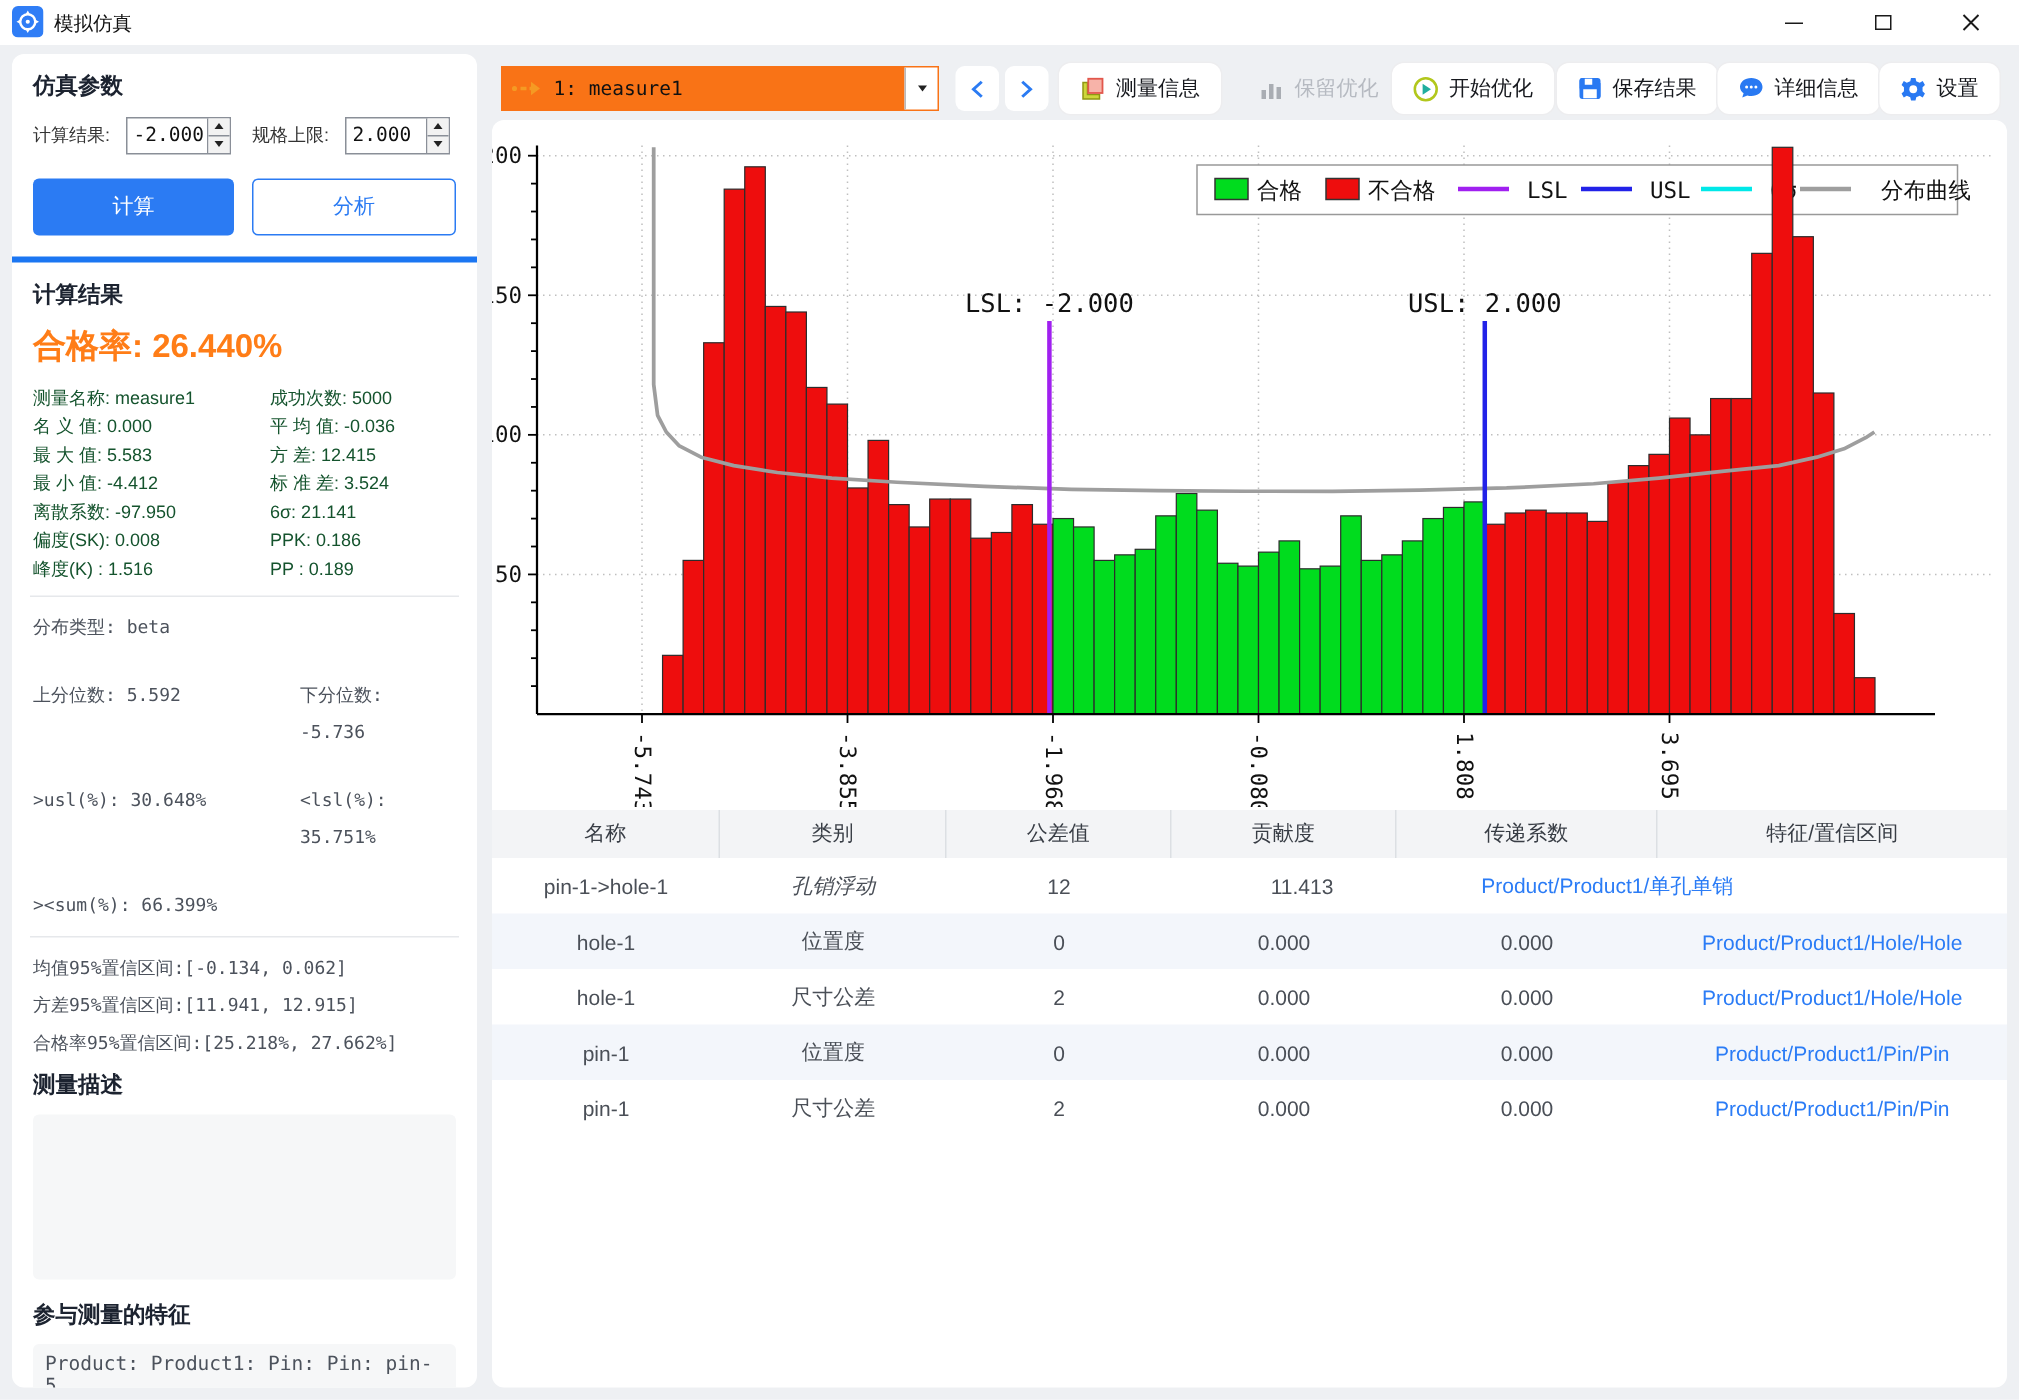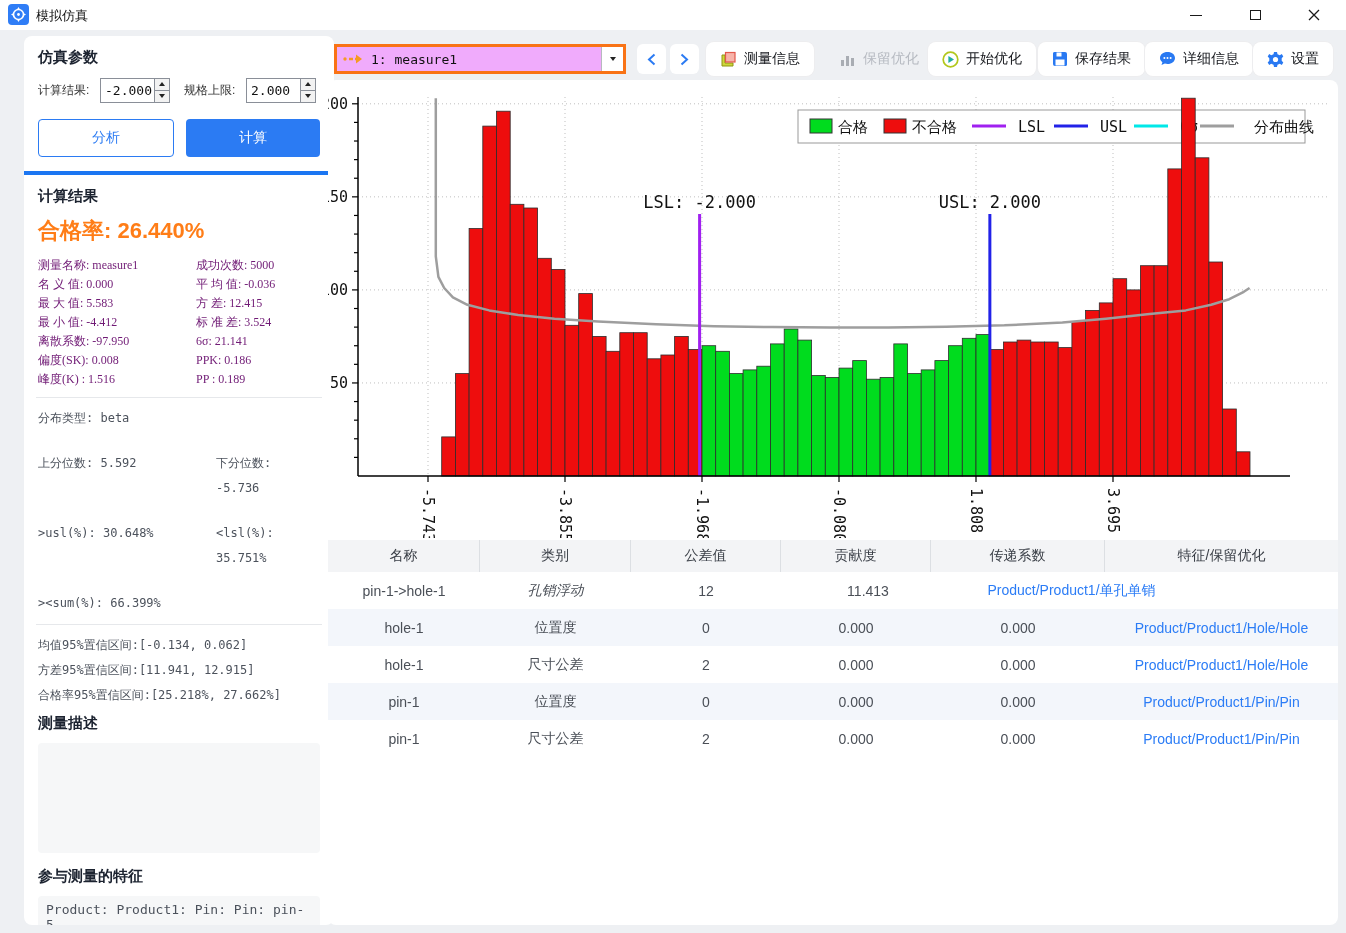--- a/index.html
+++ b/index.html
@@ -9,21 +9,21 @@
   
   #titlebar { position:absolute; left:0; top:0; width:1346px; height:30px; background:#ffffff; }
   #app-icon { position:absolute; left:8px; top:4px; width:21px; height:21px; }
   #app-title { position:absolute; left:36px; top:7px; font-size:13px; color:#111; }
   .winbtn { position:absolute; top:0; width:46px; height:30px; display:flex; align-items:center; justify-content:center; }
   #btn-min { left:1173px; } #btn-max { left:1232px; } #btn-close { left:1291px; }
   .glyph-min { width:12px; height:0; border-top:1.6px solid #1a1a1a; }
   .glyph-max { width:11px; height:10px; border:1.4px solid #1a1a1a; }
 
   
-  #sidebar { position:absolute; left:24px; top:36px; width:310px; height:889px;
+  #sidebar { position:absolute; left:8px; top:36px; width:310px; height:889px;
     background:#fff; border-radius:8px; padding:12px 14px; overflow:hidden; }
   #main-card { position:absolute; left:328px; top:80px; width:1010px; height:845px;
     background:#fff; border-radius:8px; }
 
   
   .sb-h { font-size:15px; font-weight:bold; color:#1c2330; margin-bottom:10px; }
   .form-row { display:flex; align-items:center; margin-bottom:12px; height:26px; }
   .f-label { font-size:12px; color:#333; width:62px; flex:none; }
   .spinbox { display:flex; width:70px; height:25px; border:1px solid #8a8f98; background:#fff; margin-right:14px; }
   .spin-val { flex:1; border:none; outline:none; width:40px; font-size:13px; padding-left:4px;
@@ -33,35 +33,35 @@
   .spin-btns > div + div { border-top:1px solid #8a8f98; }
   .tri-up { width:0; height:0; border-left:3px solid transparent; border-right:3px solid transparent; border-bottom:4px solid #222; }
   .tri-dn { width:0; height:0; border-left:3px solid transparent; border-right:3px solid transparent; border-top:4px solid #222; }
   .drop-btn { width:16px; border-left:1px solid #8a8f98; background:#f2f2f2; display:flex; align-items:center; justify-content:center; }
   .btn-row { display:flex; gap:12px; margin:16px 0 14px 0; }
   .btn { flex:1; height:38px; border-radius:4px; font-size:14px; display:flex; align-items:center; justify-content:center; cursor:pointer; }
   .btn-primary { background:#2b7bf3; color:#fff; }
   .btn-outline { background:#fff; color:#2b7bf3; border:1px solid #2b7bf3; }
   .blue-rule { height:4px; background:#1b76f2; margin:0 -14px 12px -14px; }
   .pass-rate { font-size:22px; font-weight:bold; color:#ff7d17; margin:4px 0 10px 0; }
-  .stats-grid { display:grid; grid-template-columns:158px 1fr; font-size:12px; color:#701a75;
-    line-height:19px; font-family:Liberation Serif, serif; }
+  .stats-grid { display:grid; grid-template-columns:158px 1fr; font-size:12px; color:#14532d;
+    line-height:19px; font-family:Liberation Sans, sans-serif; }
   .dist-grid { display:grid; grid-template-columns:158px 1fr; font-size:12px; color:#4c525c;
     line-height:25px; font-family:"DejaVu Sans Mono", monospace;gap:20px; }
   .ci-list { font-size:12px; color:#4c525c; line-height:25px; font-family:"DejaVu Sans Mono", monospace; }
   .divider { height:1px; background:#e6e8eb; margin:8px -2px; }
   .gray-box { background:#f6f7f8; border-radius:4px; }
   #desc-box { height:110px; margin:6px 0 14px 0; }
   #feature-box { height:112px; margin-top:6px; padding:6px 8px; font-size:13px; color:#4c525c;
     font-family:"DejaVu Sans Mono", monospace; }
 
   
   #toolbar { position:absolute; left:328px; top:44px; width:1010px; height:30px; }
-  #measure-select { position:absolute; left:6px; top:0; width:292px; height:30px; background:#f0abfc;
-    border:3px solid #f97316; display:flex; align-items:center; }
+  #measure-select { position:absolute; left:6px; top:0; width:292px; height:30px; background:#f97316;
+    border:1px solid #f97316; display:flex; align-items:center; }
   #measure-select .sel-text { flex:1; font-size:13px; color:#111; padding-left:8px;
     font-family:"DejaVu Sans Mono", monospace; }
   #measure-select .sel-arrow { width:22px; height:100%; border-left:1px solid #b6b9be;
     display:flex; align-items:center; justify-content:center; background:#fff; }
   .navbtn { position:absolute; top:0; width:29px; height:30px; background:#fff; border-radius:6px;
     display:flex; align-items:center; justify-content:center; cursor:pointer; }
   .tbtn { position:absolute; top:-2px; height:34px; background:#fff; border-radius:8px;
     display:flex; align-items:center; justify-content:center; gap:7px; font-size:14px; color:#16181d;
     padding:0 14px; cursor:pointer; box-shadow:0 0 0 1px #ededef; }
   .tbtn.disabled { background:transparent; color:#b6bac1; box-shadow:none; cursor:default; }
@@ -129,22 +129,22 @@
             <div class="tri-up"></div>
           </div>
         <div>
             <div class="tri-dn"></div>
           </div>
       </div>
     </div>
   </div>
 
   <div class="btn-row">
+    <div class="btn btn-primary">计算</div>
     <div class="btn btn-outline">分析</div>
-    <div class="btn btn-primary">计算</div>
   </div>
 
   <div class="blue-rule"></div>
 
   <div class="sb-h">计算结果</div>
   <div class="pass-rate">合格率: 26.440%</div>
 
   <div class="stats-grid" id="stats-grid">
       <div>测量名称: measure1</div>
       <div>成功次数: 5000</div>
@@ -406,21 +406,21 @@
       <text x="780" y="400" font-size="15" fill="#111" font-family="DejaVu Sans Mono, monospace" transform="rotate(90 780 400)">3.695</text>
     </svg>
 
   <div id="table-wrap">
     <div class="t-header" id="t-header">
         <div class="cell" style="width: 152px;">名称</div>
         <div class="cell" style="width: 151px;">类别</div>
         <div class="cell" style="width: 150px;">公差值</div>
         <div class="cell" style="width: 150px;">贡献度</div>
         <div class="cell" style="width: 174px;">传递系数</div>
-        <div class="cell" style="width: 233px;">特征/保留优化</div>
+        <div class="cell" style="width: 233px;">特征/置信区间</div>
       </div>
     <div id="t-body">
         <div class="t-row">
           <div class="cell" style="width: 152px;">pin-1-&gt;hole-1</div>
           <div class="cell" style="width: 151px; font-style: italic;">孔销浮动</div>
           <div class="cell" style="width: 150px;">12</div>
           <div class="cell" style="width: 174px;">11.413</div>
           <div class="cell" style="width: 233px;">
             <span class="link">Product/Product1/单孔单销</span>
           </div>

